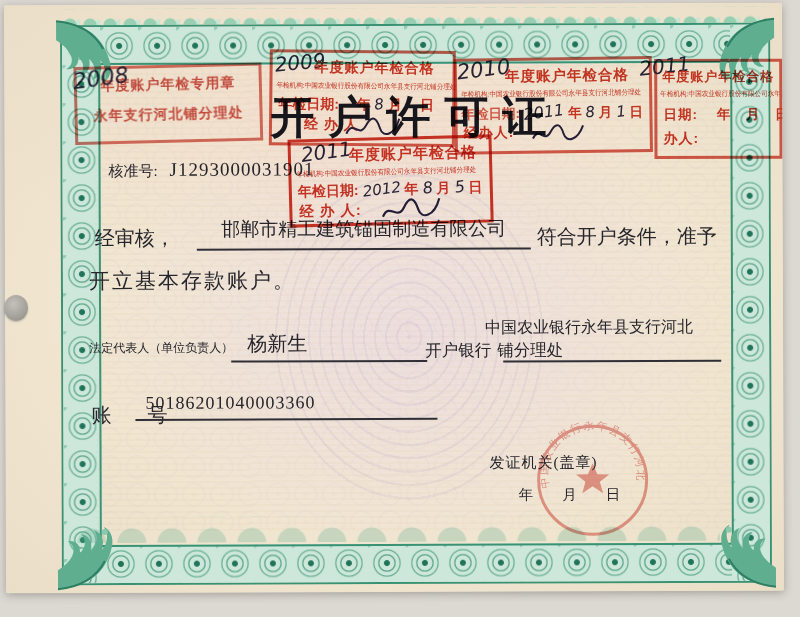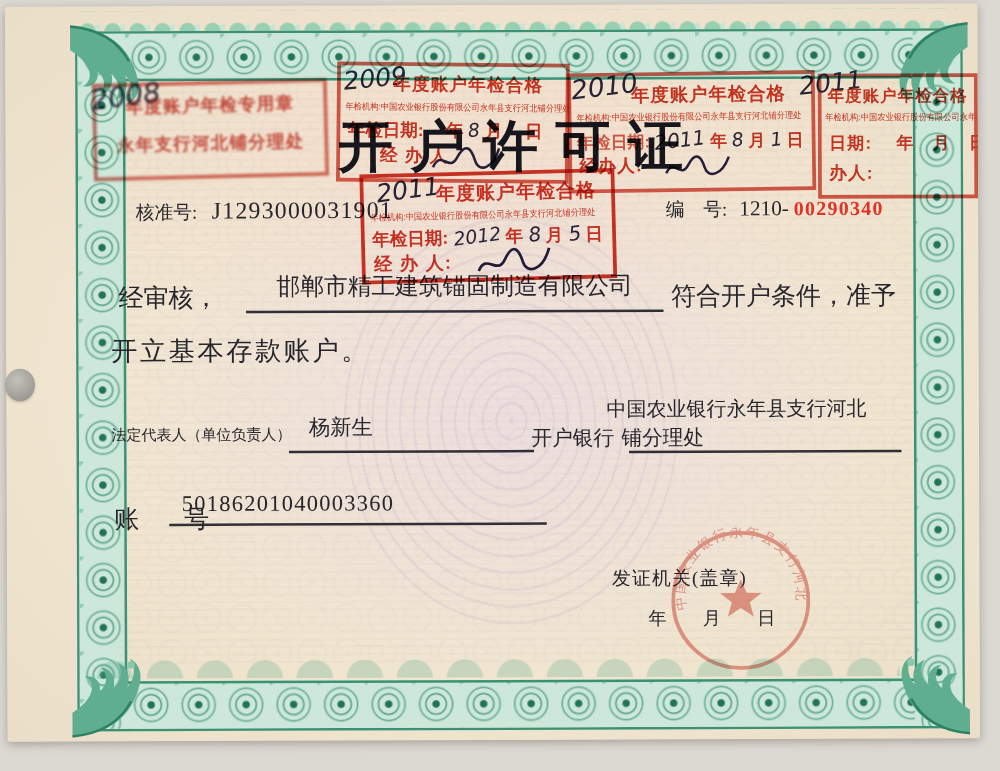--- a/index.html
+++ b/index.html
@@ -105,35 +105,30 @@
     <div class="texture"></div>
     <div class="medallion"></div>
     <div class="hills"></div>
 
     <div class="t title">开户许可证</div>
 
     <div class="t" style="left:104px;top:154px;font-size:15px;">
       <span>核准号:</span>
       <span class="serif-num" style="font-size:19px;margin-left:8px;letter-spacing:1px;">J1293000031901</span>
     </div>
-    <div class="t" style="left:528px;top:154px;font-size:15px;">
-      <span>编　号:</span>
-      <span class="serif-num" style="font-size:17px;margin-left:6px;">1210-</span>
-      <span class="serif-num" style="font-size:16px;font-weight:bold;color:#e13224;letter-spacing:1px;">00290340</span>
-    </div>
 
     <div class="t" style="left:90px;top:220px;font-size:20px;">经审核，</div>
     <div class="uline" style="left:192px;top:244px;width:334px;"></div>
     <div class="t" style="left:196px;top:212px;width:326px;text-align:center;font-size:19px;">邯郸市精工建筑锚固制造有限公司</div>
     <div class="t" style="left:84px;top:262px;font-size:21px;letter-spacing:2px;">开立基本存款账户。</div>
     <div class="t" style="left:532px;top:220px;font-size:20px;">符合开户条件，准予</div>
 
     <div class="t" style="left:84px;top:335px;font-size:12px;">法定代表人（单位负责人）</div>
     <div class="uline" style="left:226px;top:356px;width:196px;"></div>
-    <div class="t" style="left:242px;top:326px;font-size:17px;">杨新生</div>
+    <div class="t" style="left:242px;top:326px;font-size:20px;">杨新生</div>
 
     <div class="t" style="left:480px;top:314px;font-size:16px;">中国农业银行永年县支行河北</div>
     <div class="t" style="left:420px;top:336px;font-size:16.5px;">开户银行</div>
     <div class="t" style="left:492px;top:336px;font-size:16.5px;">铺分理处</div>
     <div class="uline" style="left:498px;top:357px;width:218px;"></div>
 
     <div class="t" style="left:86px;top:397px;font-size:20px;letter-spacing:8px;">账　号</div>
     <div class="t serif-num" style="left:140px;top:388px;font-size:18px;letter-spacing:1px;">50186201040003360</div>
     <div class="uline" style="left:130px;top:414px;width:302px;"></div>
 

